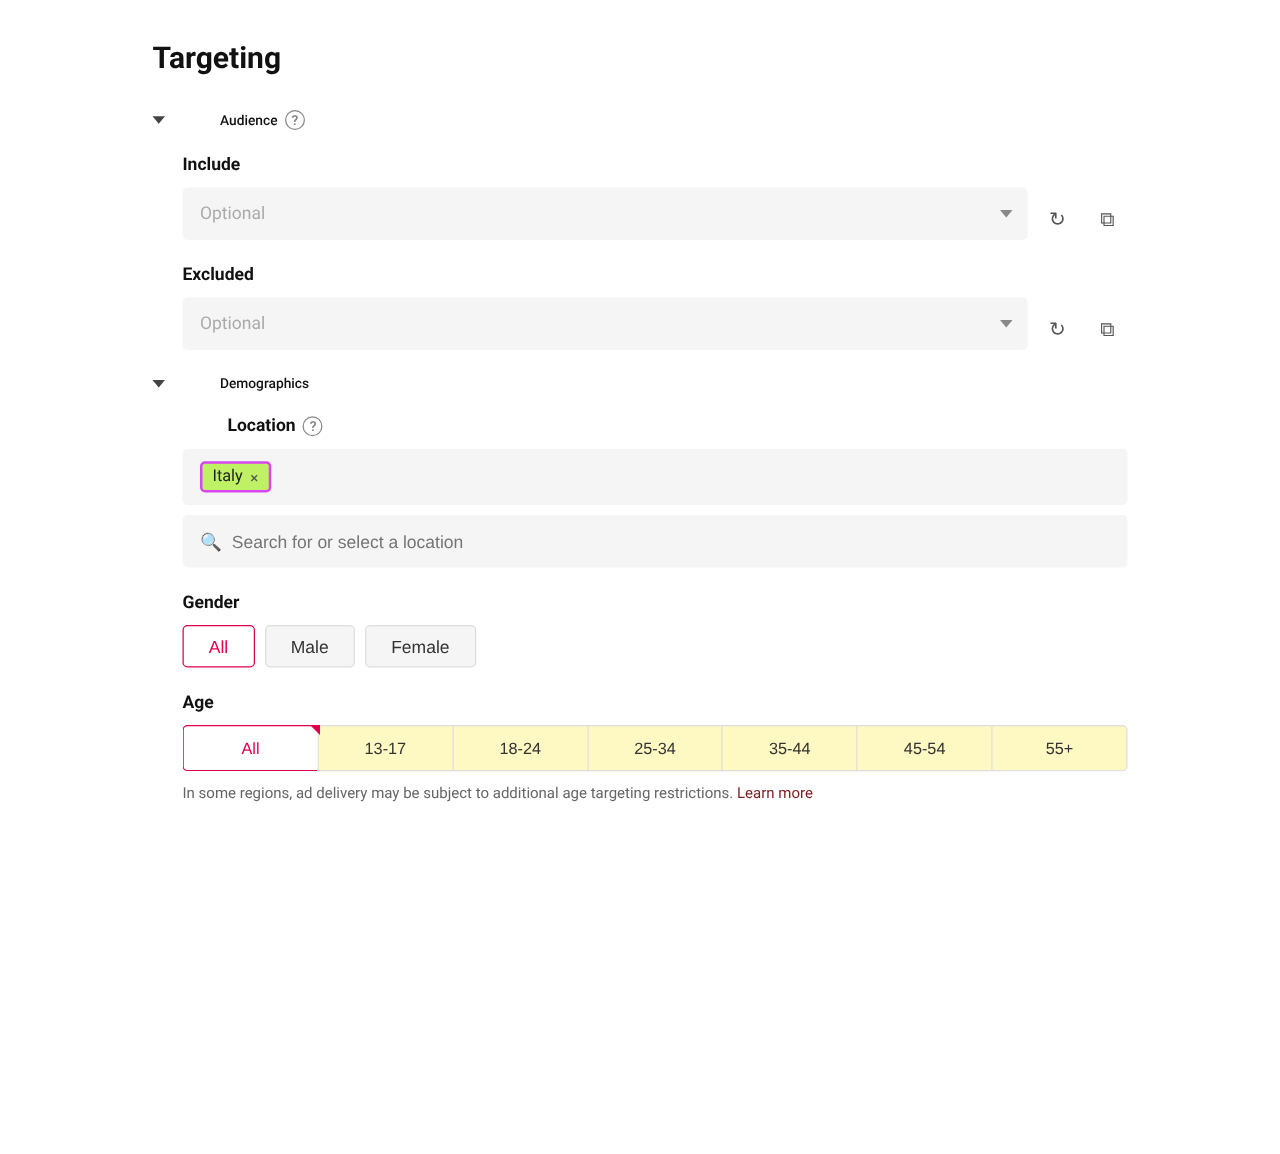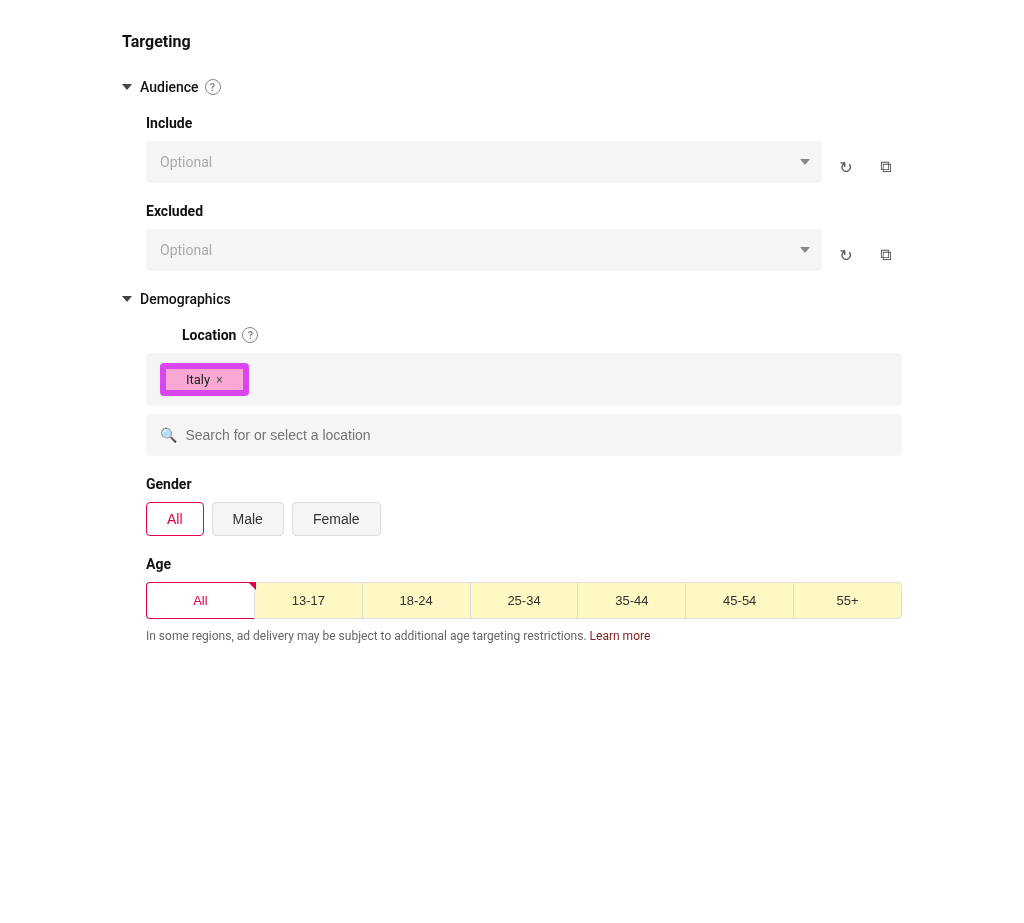--- a/index.html
+++ b/index.html
@@ -12,39 +12,40 @@
       background: #fff;
       color: #1a1a1a;
       font-size: 14px;
     }
     .container {
       max-width: 860px;
       margin: 0 auto;
       padding: 32px 40px;
     }
     .page-title {
-      font-size: 16px;
+      font-size: 24px;
       font-weight: 700;
       margin-bottom: 28px;
       color: #111;
     }
     .section {
       margin-bottom: 8px;
     }
     .section-header {
       display: flex;
       align-items: center;
       gap: 6px;
       cursor: pointer;
       margin-bottom: 20px;
     }
     .section-header-label {
-      font-size: 14px;
+      font-size: 11px;
       font-weight: 500;
       color: #111;
+      margin-left: 36px;
     }
     .chevron-icon {
       width: 0;
       height: 0;
       border-left: 5px solid transparent;
       border-right: 5px solid transparent;
       border-top: 6px solid #444;
       margin-right: 2px;
     }
     .help-icon {
@@ -121,24 +122,24 @@
       background: #f5f5f5;
       border-radius: 4px;
       padding: 10px 14px;
       min-height: 44px;
       margin-bottom: 8px;
     }
     .tag {
       display: inline-flex;
       align-items: center;
       gap: 4px;
-      background: #f9a8d4;
-      border: 6px solid #d946ef;
-      border-radius: 4px;
-      padding: 3px 20px;
+      background: #bef264;
+      border: 2px solid #d946ef;
+      border-radius: 4px;
+      padding: 3px 8px;
       font-size: 13px;
       color: #222;
     }
     .tag-close {
       cursor: pointer;
       color: #555;
       font-size: 12px;
       margin-left: 2px;
     }
     .search-box {

